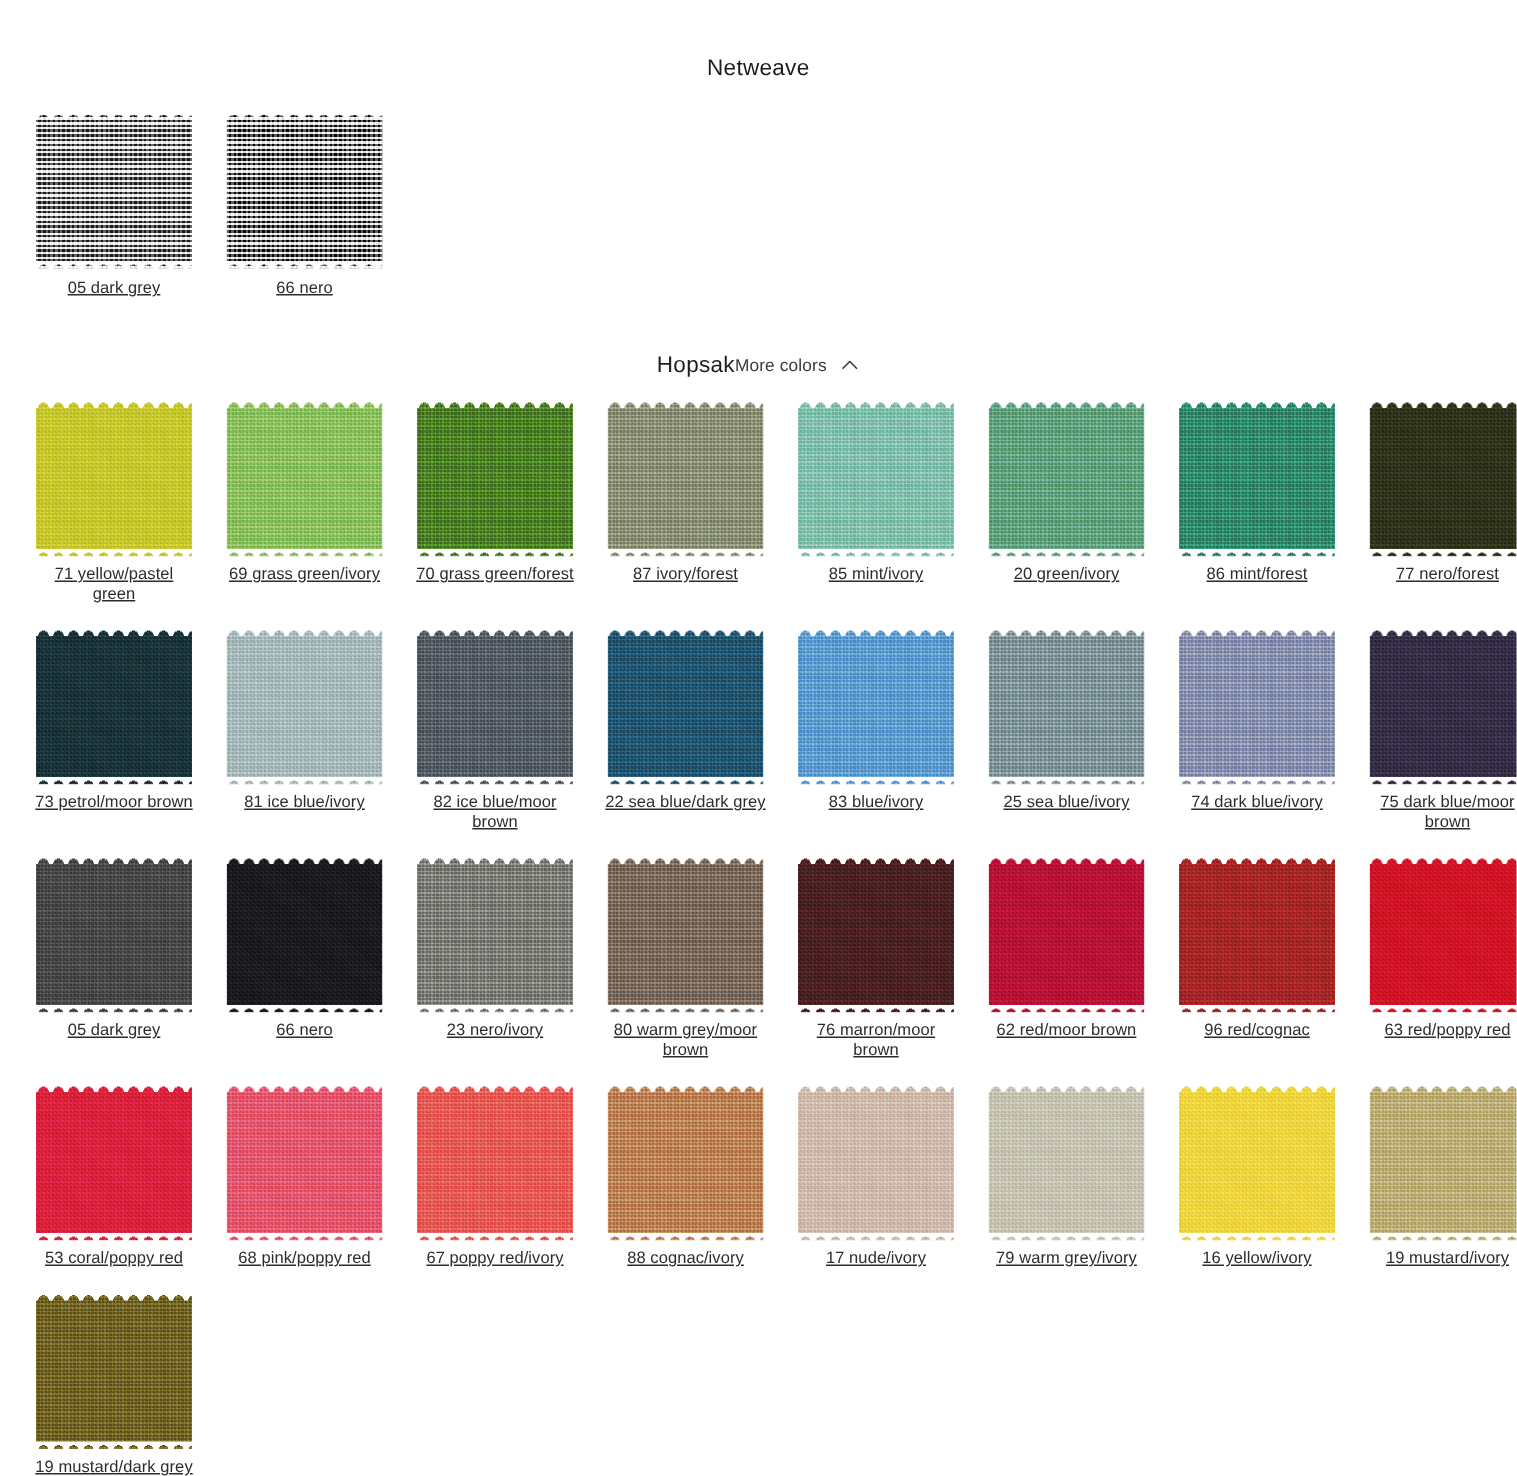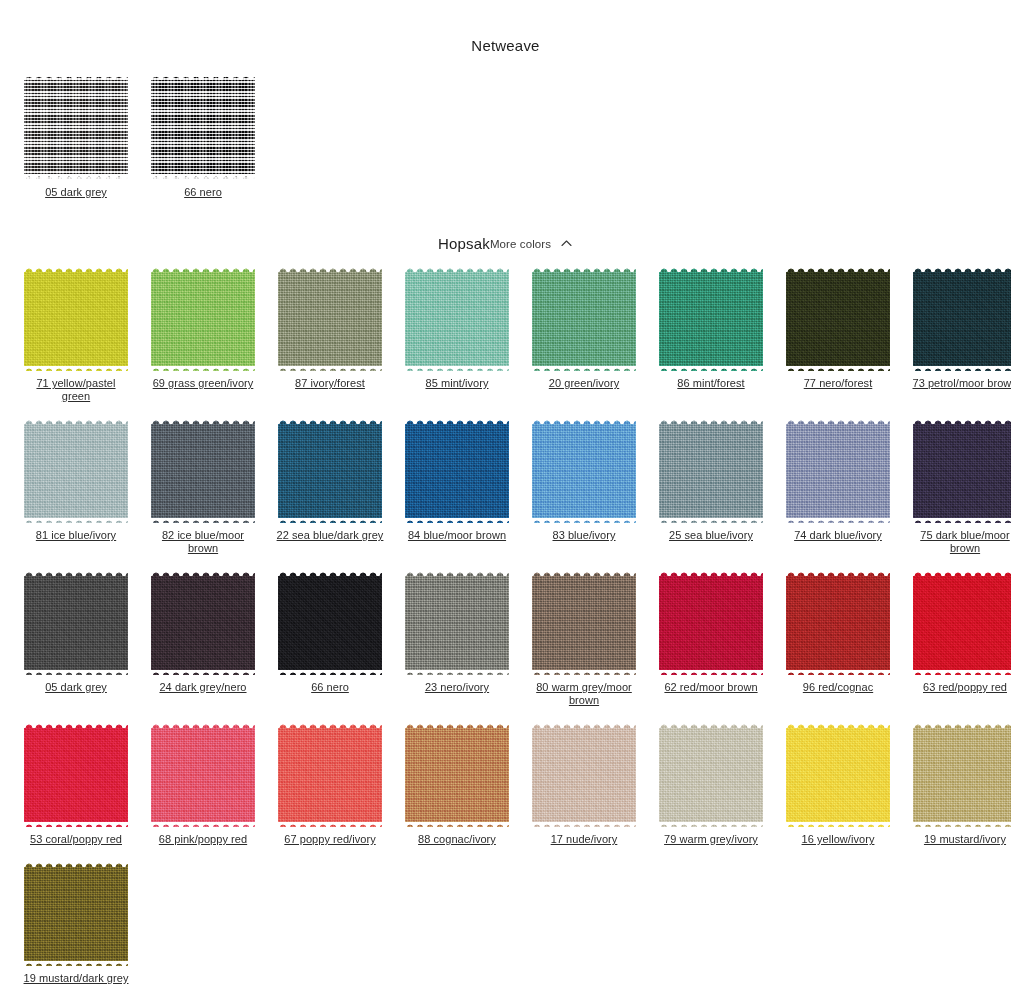--- a/index.html
+++ b/index.html
@@ -191,20 +191,26 @@
         <div class="chip-label">71 yellow/pastel green</div>
       </div>
       <div class="swatch-cell row-block">
         <div class="chip-wrap">
           <div class="chip" style="background: rgb(140, 195, 92);"></div>
         </div>
         <div class="chip-label">69 grass green/ivory</div>
       </div>
       <div class="swatch-cell row-block">
         <div class="chip-wrap">
+          <div class="chip" style="background: rgb(75, 132, 34);"></div>
+        </div>
+        <div class="chip-label">70 grass green/forest</div>
+      </div>
+      <div class="swatch-cell row-block">
+        <div class="chip-wrap">
           <div class="chip" style="background: rgb(140, 146, 118);"></div>
         </div>
         <div class="chip-label">87 ivory/forest</div>
       </div>
       <div class="swatch-cell row-block">
         <div class="chip-wrap">
           <div class="chip" style="background: rgb(132, 196, 176);"></div>
         </div>
         <div class="chip-label">85 mint/ivory</div>
       </div>
@@ -245,26 +251,20 @@
         <div class="chip-label">82 ice blue/moor brown</div>
       </div>
       <div class="swatch-cell row-block">
         <div class="chip-wrap">
           <div class="chip" style="background: rgb(31, 85, 114);"></div>
         </div>
         <div class="chip-label">22 sea blue/dark grey</div>
       </div>
       <div class="swatch-cell row-block">
         <div class="chip-wrap">
-          <div class="chip" style="background: rgb(21, 85, 140);"></div>
-        </div>
-        <div class="chip-label">84 blue/moor brown</div>
-      </div>
-      <div class="swatch-cell row-block">
-        <div class="chip-wrap">
           <div class="chip" style="background: rgb(94, 159, 212);"></div>
         </div>
         <div class="chip-label">83 blue/ivory</div>
       </div>
       <div class="swatch-cell row-block">
         <div class="chip-wrap">
           <div class="chip" style="background: rgb(129, 150, 156);"></div>
         </div>
         <div class="chip-label">25 sea blue/ivory</div>
       </div>
@@ -281,41 +281,41 @@
         <div class="chip-label">75 dark blue/moor brown</div>
       </div>
       <div class="swatch-cell row-block">
         <div class="chip-wrap">
           <div class="chip" style="background: rgb(71, 71, 71);"></div>
         </div>
         <div class="chip-label">05 dark grey</div>
       </div>
       <div class="swatch-cell row-block">
         <div class="chip-wrap">
-          <div class="chip" style="background: rgb(53, 40, 48);"></div>
-        </div>
-        <div class="chip-label">24 dark grey/nero</div>
-      </div>
-      <div class="swatch-cell row-block">
-        <div class="chip-wrap">
           <div class="chip" style="background: rgb(23, 23, 27);"></div>
         </div>
         <div class="chip-label">66 nero</div>
       </div>
       <div class="swatch-cell row-block">
         <div class="chip-wrap">
           <div class="chip" style="background: rgb(127, 128, 121);"></div>
         </div>
         <div class="chip-label">23 nero/ivory</div>
       </div>
       <div class="swatch-cell row-block">
         <div class="chip-wrap">
           <div class="chip" style="background: rgb(125, 106, 92);"></div>
         </div>
         <div class="chip-label">80 warm grey/moor brown</div>
+      </div>
+      <div class="swatch-cell row-block">
+        <div class="chip-wrap">
+          <div class="chip" style="background: rgb(74, 29, 31);"></div>
+        </div>
+        <div class="chip-label">76 marron/moor brown</div>
       </div>
       <div class="swatch-cell row-block">
         <div class="chip-wrap">
           <div class="chip" style="background: rgb(187, 13, 51);"></div>
         </div>
         <div class="chip-label">62 red/moor brown</div>
       </div>
       <div class="swatch-cell row-block">
         <div class="chip-wrap">
           <div class="chip" style="background: rgb(171, 34, 34);"></div>

